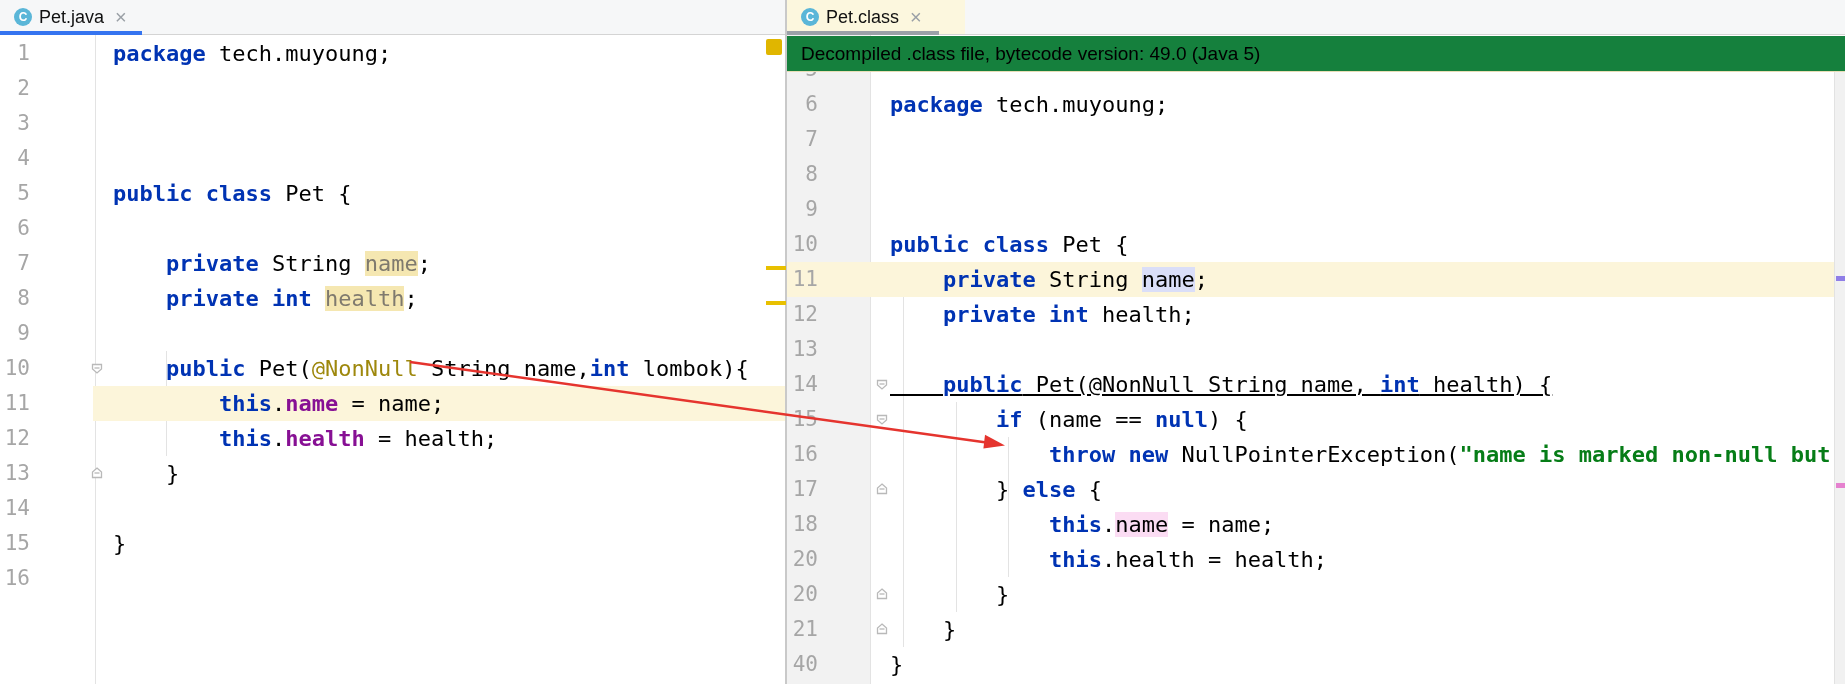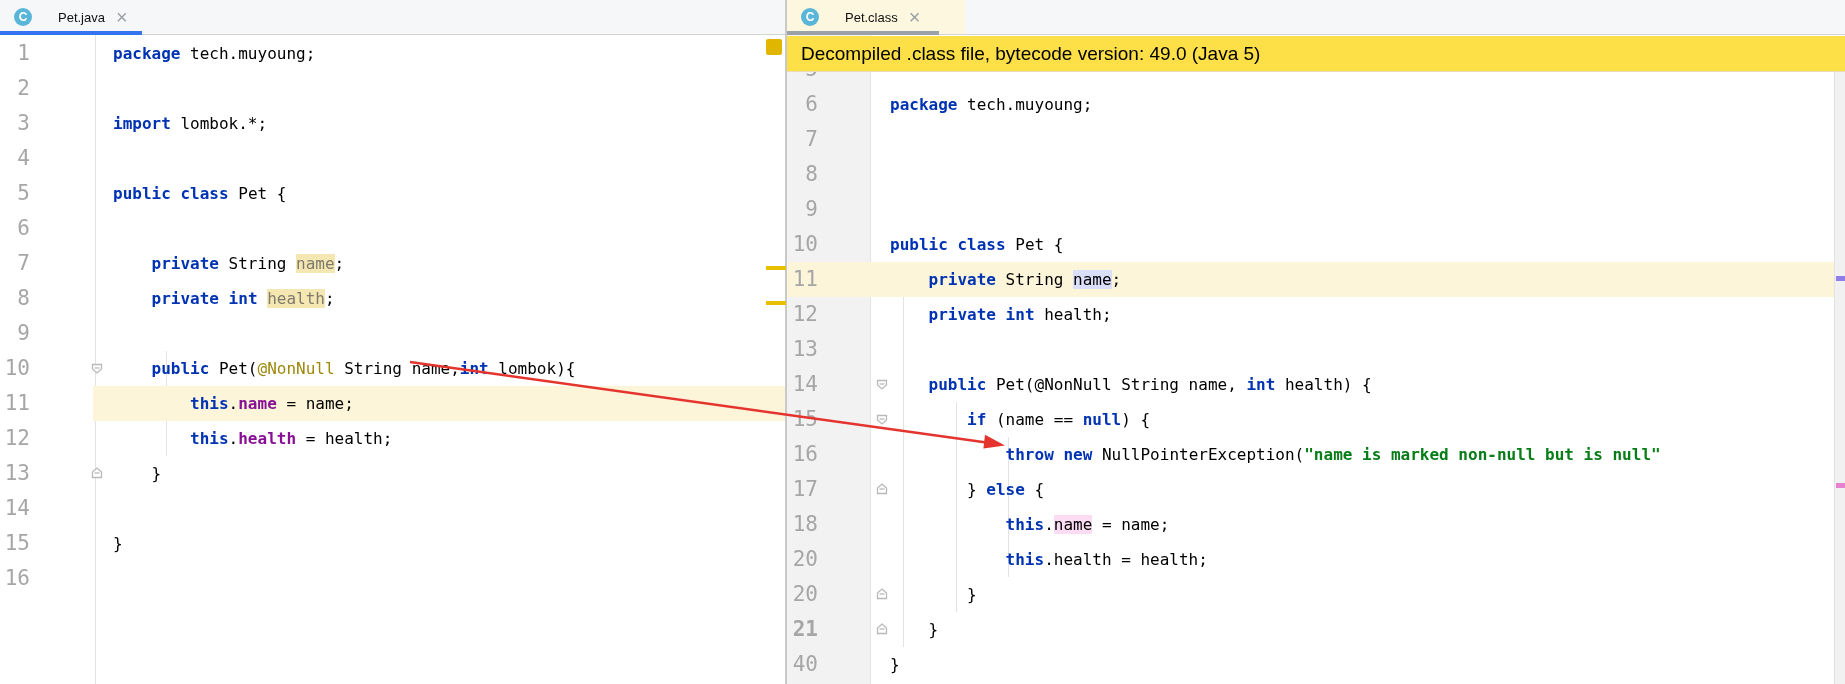--- a/index.html
+++ b/index.html
@@ -3,49 +3,49 @@
 <meta charset="utf-8">
 <style>
   html,body{margin:0;padding:0;background:#ffffff;}
   .window{position:relative;width:1845px;height:684px;overflow:hidden;
           font-family:"Liberation Sans",sans-serif;background:#ffffff;}
   
   .tabbar{position:absolute;top:0;height:35px;background:#f6f7f8;border-bottom:1px solid #d4d4d4;box-sizing:border-box;}
   .tabbar.left{left:0;width:786px;}
   .tabbar.right{left:787px;width:1058px;}
   .tab{position:absolute;top:0;height:34px;display:flex;align-items:center;padding:0 12px 0 14px;gap:7px;cursor:pointer;}
-  .tab .label{font-size:13px;color:#111;white-space:nowrap;margin-left:19px;}
+  .tab .label{font-size:18px;color:#111;white-space:nowrap;}
   .tab .close{font-size:20px;color:#9aa0a6;line-height:1;margin-left:4px;}
   .tab-underline{position:absolute;top:31px;height:4px;}
   .classicon{width:18px;height:18px;border-radius:50%;background:#5ab6d8;color:#fff;
              font-size:12px;font-weight:bold;display:flex;align-items:center;justify-content:center;}
   
   .pane{position:absolute;top:35px;height:649px;background:#fff;overflow:hidden;}
   .pane.left{left:0;width:786px;}
   .pane.right{left:787px;width:1058px;}
   .divider{position:absolute;top:0;left:785px;width:2px;height:684px;background:#c9c9c9;}
   
   .code-line{position:absolute;height:35px;line-height:35px;white-space:pre;
-             font-family:"DejaVu Sans Mono",monospace;font-size:16px;color:#000;}
+             font-family:"DejaVu Sans Mono",monospace;font-size:22px;color:#000;}
   .lnum{position:absolute;height:35px;line-height:35px;text-align:right;
         font-family:"DejaVu Sans Mono",monospace;font-size:21px;color:#a6a6a6;}
   .kw{color:#0033b3;font-weight:bold;}
   .pl{color:#000000;}
   .ann{color:#9e880d;}
   .fld{color:#871094;font-weight:bold;}
   .str{color:#067d17;font-weight:bold;}
   .gray-warn{color:#7f7a6e;background:#f5e7b1;}
   .lav{color:#000;background:#dadef8;}
   .pink{color:#000;background:#fbdcf3;}
   .caret-row{position:absolute;height:35px;background:#fcf5da;}
   .gutter-sep{position:absolute;top:0;width:1px;height:649px;background:#e3e3e3;}
   .gutter-gray{position:absolute;background:#f2f2f2;}
   .indent-guide{position:absolute;width:1px;background:#e3e3e3;}
   .fold{position:absolute;width:16px;height:16px;}
-  .banner{position:absolute;left:0;top:1px;width:1058px;height:36px;background:#fde047;
+  .banner{position:absolute;left:0;top:1px;width:1058px;height:36px;background:#15803d;
           border-bottom:1px solid #e8deb6;font-size:19px;color:#000;line-height:36px;
           padding-left:14px;box-sizing:border-box;z-index:6;}
   
   .mark{position:absolute;}
   .scrollstrip{position:absolute;background:#f1f1f1;border-left:1px solid #e2e2e2;z-index:7;}
   .overlay{position:absolute;left:0;top:0;z-index:9;pointer-events:none;}
 </style>
 </head>
 <body>
 
@@ -75,21 +75,20 @@
 
     <div class="mark" style="left:766px;top:4px;width:16px;height:16px;background:#e0b600;border-radius:2px;z-index:8;"></div>
     <div class="mark" style="left:766px;top:231px;width:20px;height:4px;background:#e8c000;z-index:8;"></div>
     <div class="mark" style="left:766px;top:266px;width:20px;height:4px;background:#e8c000;z-index:8;"></div>
   <div class="caret-row" style="left: 93px; top: 351px; width: 693px;"></div>
       <div class="lnum" style="left: 0px; top: 1px; width: 30px;">1</div>
       <div class="code-line" style="left: 113px; top: 1px;"><span class="kw">package</span><span class="pl"> tech.muyoung;</span></div>
       <div class="lnum" style="left: 0px; top: 36px; width: 30px;">2</div>
       <div class="code-line" style="left: 113px; top: 36px;"></div>
       <div class="lnum" style="left: 0px; top: 71px; width: 30px;">3</div>
-      <div class="code-line" style="left: 113px; top: 71px;"><span class="kw">import</span><span class="pl"> lombok.*;</span></div>
       <div class="lnum" style="left: 0px; top: 106px; width: 30px;">4</div>
       <div class="code-line" style="left: 113px; top: 106px;"></div>
       <div class="lnum" style="left: 0px; top: 141px; width: 30px;">5</div>
       <div class="code-line" style="left: 113px; top: 141px;"><span class="kw">public</span><span class="pl"> </span><span class="kw">class</span><span class="pl"> Pet {</span></div>
       <div class="lnum" style="left: 0px; top: 176px; width: 30px;">6</div>
       <div class="code-line" style="left: 113px; top: 176px;"></div>
       <div class="lnum" style="left: 0px; top: 211px; width: 30px;">7</div>
       <div class="code-line" style="left: 113px; top: 211px;"><span class="pl">    </span><span class="kw">private</span><span class="pl"> String </span><span class="gray-warn">name</span><span class="pl">;</span></div>
       <div class="lnum" style="left: 0px; top: 246px; width: 30px;">8</div>
       <div class="code-line" style="left: 113px; top: 246px;"><span class="pl">    </span><span class="kw">private</span><span class="pl"> </span><span class="kw">int</span><span class="pl"> </span><span class="gray-warn">health</span><span class="pl">;</span></div>
@@ -138,34 +137,34 @@
       <div class="code-line" style="left: 103px; top: 157px;"></div>
       <div class="lnum" style="left: 0px; top: 192px; width: 31px;">10</div>
       <div class="code-line" style="left: 103px; top: 192px;"><span class="kw">public</span><span class="pl"> </span><span class="kw">class</span><span class="pl"> Pet {</span></div>
       <div class="lnum" style="left: 0px; top: 227px; width: 31px;">11</div>
       <div class="code-line" style="left: 103px; top: 227px;"><span class="pl">    </span><span class="kw">private</span><span class="pl"> String </span><span class="lav">name</span><span class="pl">;</span></div>
       <div class="lnum" style="left: 0px; top: 262px; width: 31px;">12</div>
       <div class="code-line" style="left: 103px; top: 262px;"><span class="pl">    </span><span class="kw">private</span><span class="pl"> </span><span class="kw">int</span><span class="pl"> health;</span></div>
       <div class="lnum" style="left: 0px; top: 297px; width: 31px;">13</div>
       <div class="code-line" style="left: 103px; top: 297px;"></div>
       <div class="lnum" style="left: 0px; top: 332px; width: 31px;">14</div>
-      <div class="code-line" style="left: 103px; top: 332px;"><span class="pl">    </span><span class="kw">public</span><span class="pl"> Pet(@NonNull String name, </span><span class="kw">int</span><span class="pl"> health) {</span></div>
+      <div class="code-line" style="left: 103px; top: 332px; text-decoration: underline;"><span class="pl">    </span><span class="kw">public</span><span class="pl"> Pet(@NonNull String name, </span><span class="kw">int</span><span class="pl"> health) {</span></div>
       <div class="lnum" style="left: 0px; top: 367px; width: 31px;">15</div>
       <div class="code-line" style="left: 103px; top: 367px;"><span class="pl">        </span><span class="kw">if</span><span class="pl"> (name == </span><span class="kw">null</span><span class="pl">) {</span></div>
       <div class="lnum" style="left: 0px; top: 402px; width: 31px;">16</div>
       <div class="code-line" style="left: 103px; top: 402px;"><span class="pl">            </span><span class="kw">throw</span><span class="pl"> </span><span class="kw">new</span><span class="pl"> NullPointerException(</span><span class="str">"name is marked non-null but is null"</span></div>
       <div class="lnum" style="left: 0px; top: 437px; width: 31px;">17</div>
       <div class="code-line" style="left: 103px; top: 437px;"><span class="pl">        } </span><span class="kw">else</span><span class="pl"> {</span></div>
       <div class="lnum" style="left: 0px; top: 472px; width: 31px;">18</div>
       <div class="code-line" style="left: 103px; top: 472px;"><span class="pl">            </span><span class="kw">this</span><span class="pl">.</span><span class="pink">name</span><span class="pl"> = name;</span></div>
       <div class="lnum" style="left: 0px; top: 507px; width: 31px;">20</div>
       <div class="code-line" style="left: 103px; top: 507px;"><span class="pl">            </span><span class="kw">this</span><span class="pl">.health = health;</span></div>
       <div class="lnum" style="left: 0px; top: 542px; width: 31px;">20</div>
       <div class="code-line" style="left: 103px; top: 542px;"><span class="pl">        }</span></div>
-      <div class="lnum" style="left: 0px; top: 577px; width: 31px; font-weight: bold;">21</div>
+      <div class="lnum" style="left: 0px; top: 577px; width: 31px;">21</div>
       <div class="code-line" style="left: 103px; top: 577px;"><span class="pl">    }</span></div>
       <div class="lnum" style="left: 0px; top: 612px; width: 31px;">40</div>
       <div class="code-line" style="left: 103px; top: 612px;"><span class="pl">}</span></div>
       <svg class="fold" viewBox="0 0 16 16" style="left: 87px; top: 341px;">
         <path d="M3.5 4.5 H12.5 V9 L8 13 L3.5 9 Z" fill="#ffffff" stroke="#b9b9b9" stroke-width="1.3"></path>
                    <line x1="5.5" y1="8" x2="10.5" y2="8" stroke="#b9b9b9" stroke-width="1.3"></line>
       </svg>
       <svg class="fold" viewBox="0 0 16 16" style="left: 87px; top: 376px;">
         <path d="M3.5 4.5 H12.5 V9 L8 13 L3.5 9 Z" fill="#ffffff" stroke="#b9b9b9" stroke-width="1.3"></path>
                    <line x1="5.5" y1="8" x2="10.5" y2="8" stroke="#b9b9b9" stroke-width="1.3"></line>

